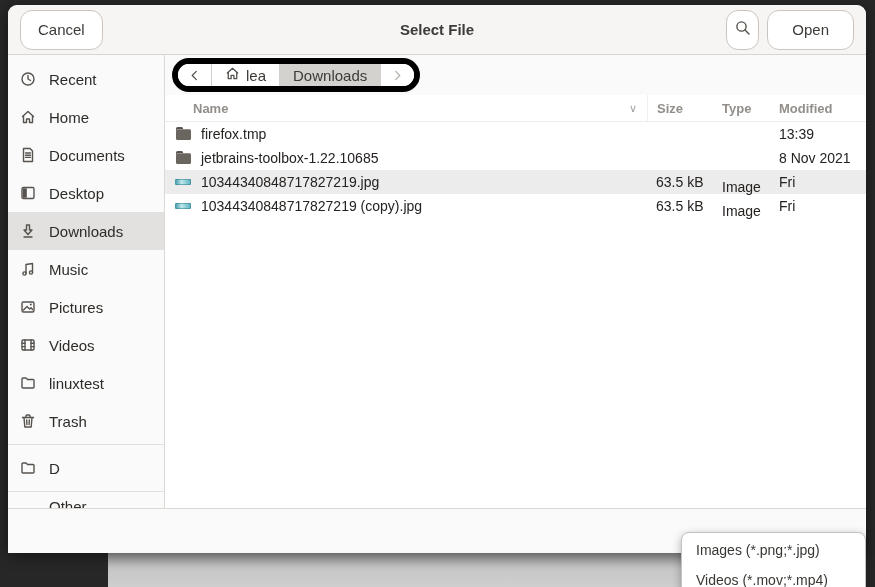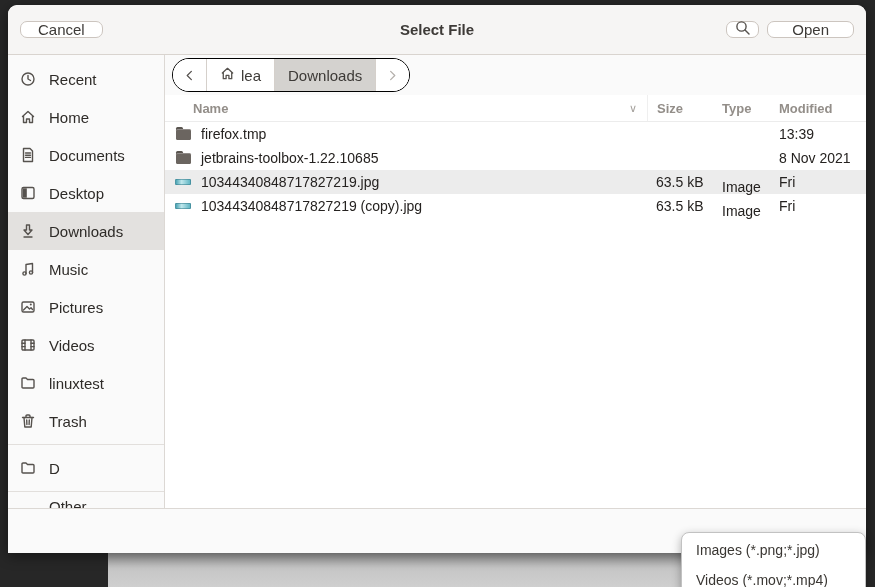--- a/index.html
+++ b/index.html
@@ -25,22 +25,22 @@
   .headerbar {
     height:50px; flex:0 0 50px; background:#f6f5f4;
     border-bottom:1px solid #d9d4cf; border-radius:9px 9px 0 0;
     display:flex; align-items:center; padding:0 12px; position:relative;
   }
   .hb-title {
     position:absolute; left:0; right:0; text-align:center;
     font-weight:bold; font-size:15px; color:#3d3a37; pointer-events:none;
   }
   .btn {
-    background:#ffffff; border:1px solid #ccc5bf; border-radius:7px;
-    height:17px; display:flex; align-items:center; justify-content:center;
+    background:#ffffff; border:1px solid #ccc5bf; border-radius:12px;
+    height:40px; display:flex; align-items:center; justify-content:center;
     font-size:15px; color:#3d3a37; cursor:pointer; position:relative; z-index:1;
   }
   .btn.cancel { padding:0 17px; }
   .btn.search { width:33px; margin-left:auto; margin-right:8px; }
   .btn.open  { padding:0 24px; }
   
   .content { flex:1 1 auto; display:flex; min-height:0; }
   .sidebar {
     flex:0 0 157px; background:#fafafa; border-right:1px solid #dcd8d4;
     padding-top:5px; overflow:hidden; position:relative;
@@ -50,21 +50,21 @@
     padding:0 12px; font-size:15px; color:#2e2b28; cursor:pointer;
   }
   .side-item.selected { background:#e3e1df; }
   .side-item .ic { width:16px; height:16px; flex:0 0 16px; display:flex; align-items:center; justify-content:center; }
   .side-sep { height:0; border-top:1px solid #e2dfdc; margin:4px 0; }
   .icon-svg { stroke:#56524e; fill:none; stroke-width:1.4; stroke-linecap:round; stroke-linejoin:round; }
   
   .main { flex:1 1 auto; display:flex; flex-direction:column; background:#fafafa; min-width:0; }
   .pathbar-strip { flex:0 0 40px; display:flex; align-items:center; padding:0 7px; }
   .pathbar {
-    display:inline-flex; border:1px solid #000000; border-radius:17px;
+    display:inline-flex; border:6px solid #000000; border-radius:17px;
     overflow:hidden; height:34px; background:#fff;
   }
   .seg {
     display:flex; align-items:center; gap:6px; padding:0 13px;
     font-size:15px; color:#3d3a37; background:#fff; cursor:pointer;
     border-right:1px solid #d5d0cb;
   }
   .seg:last-child { border-right:none; }
   .seg.nav { padding:0 11px; color:#5a5651; }
   .seg.active { background:#d4d2cf; }

